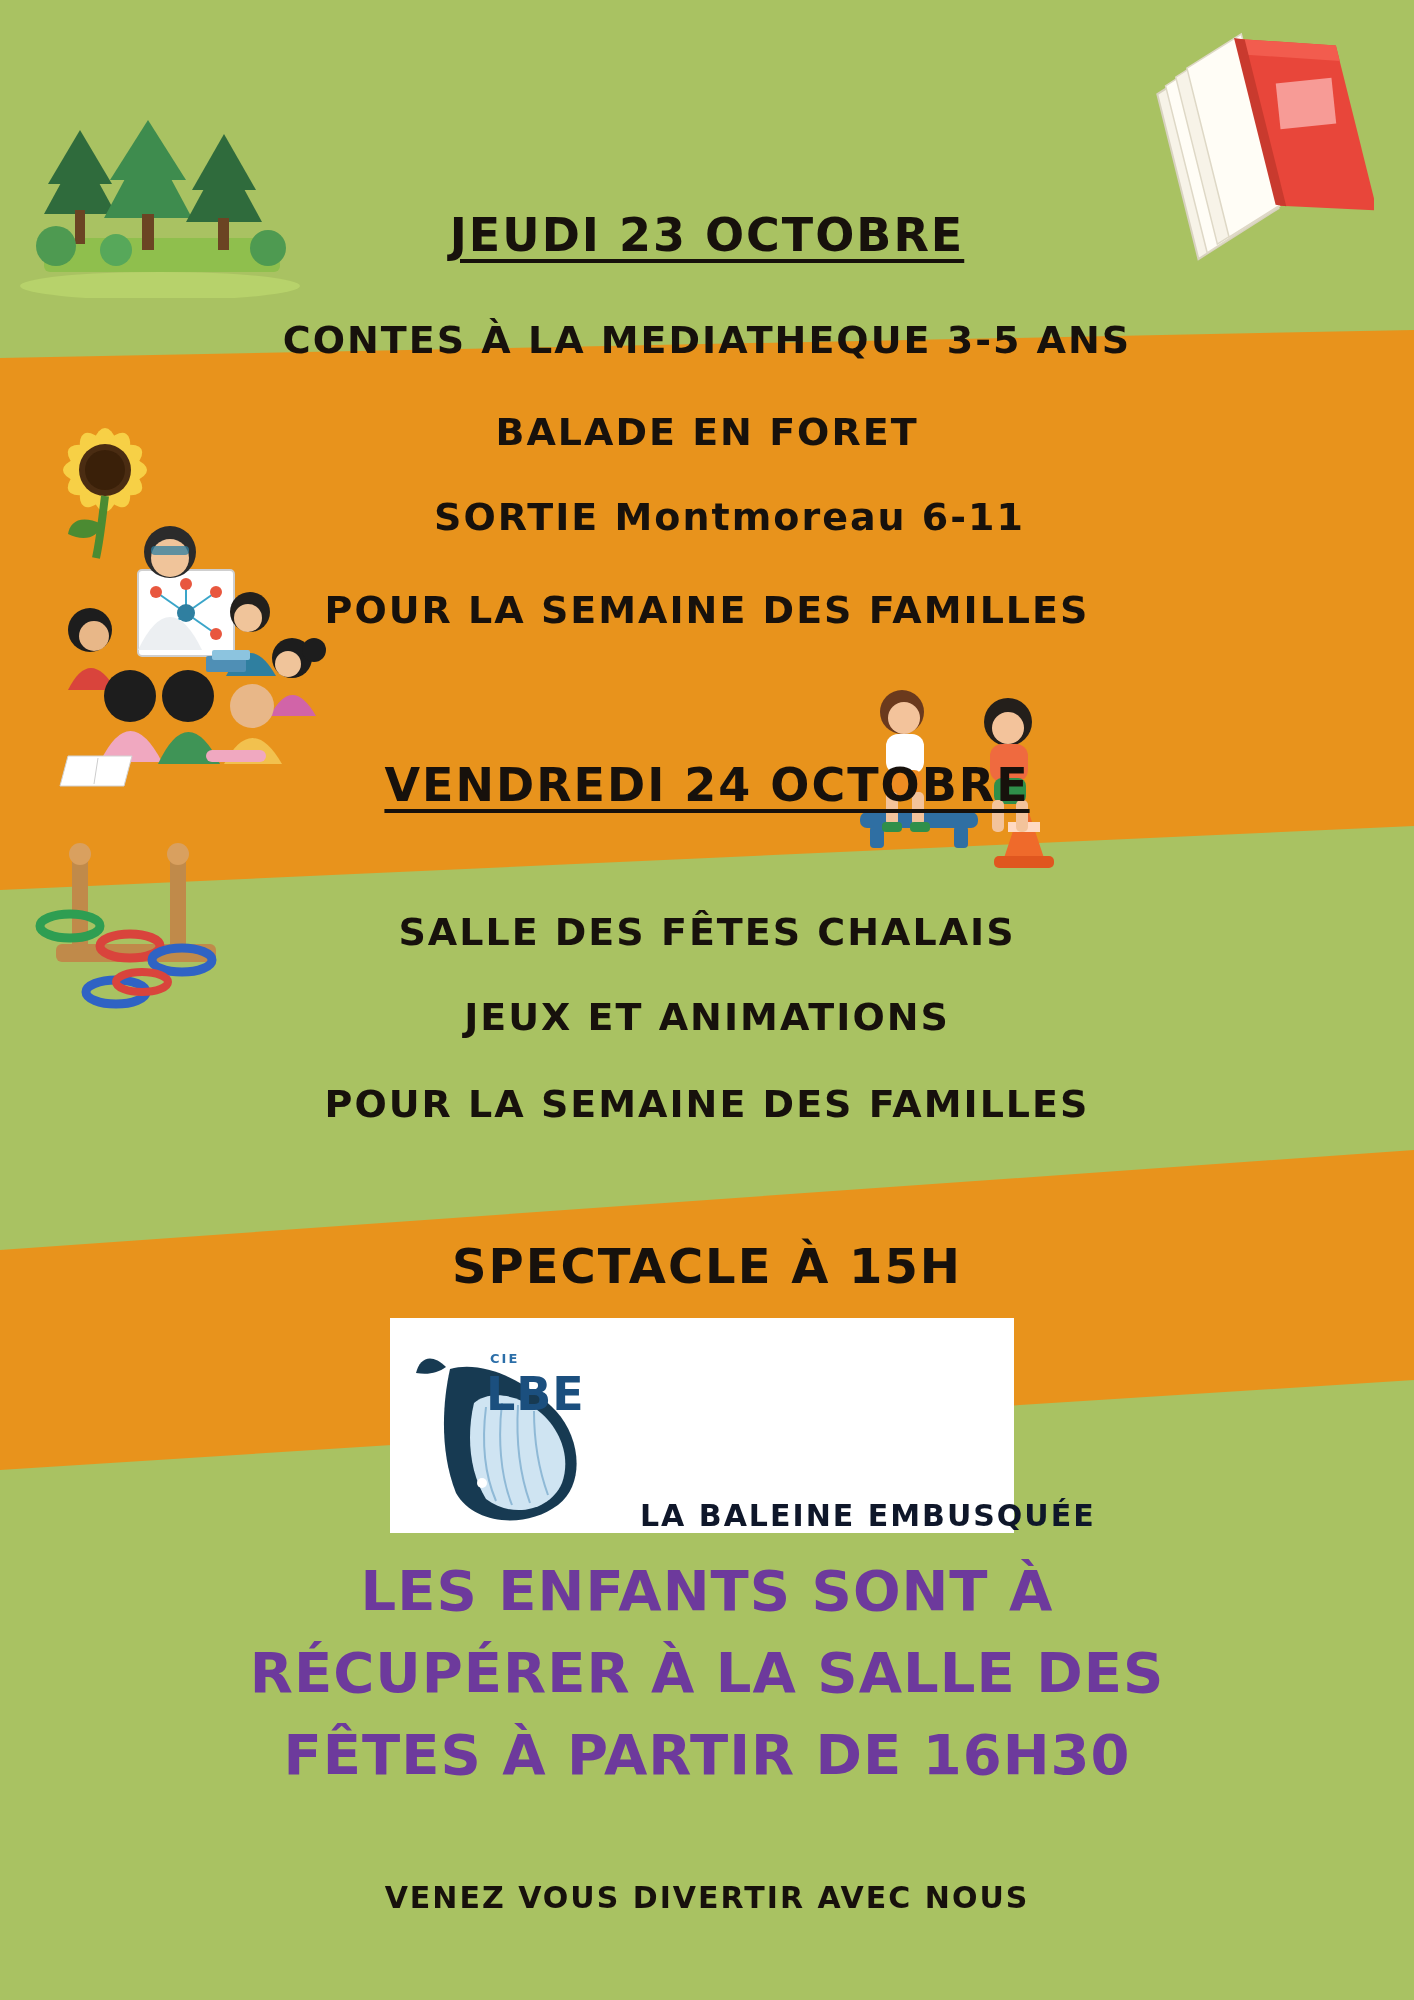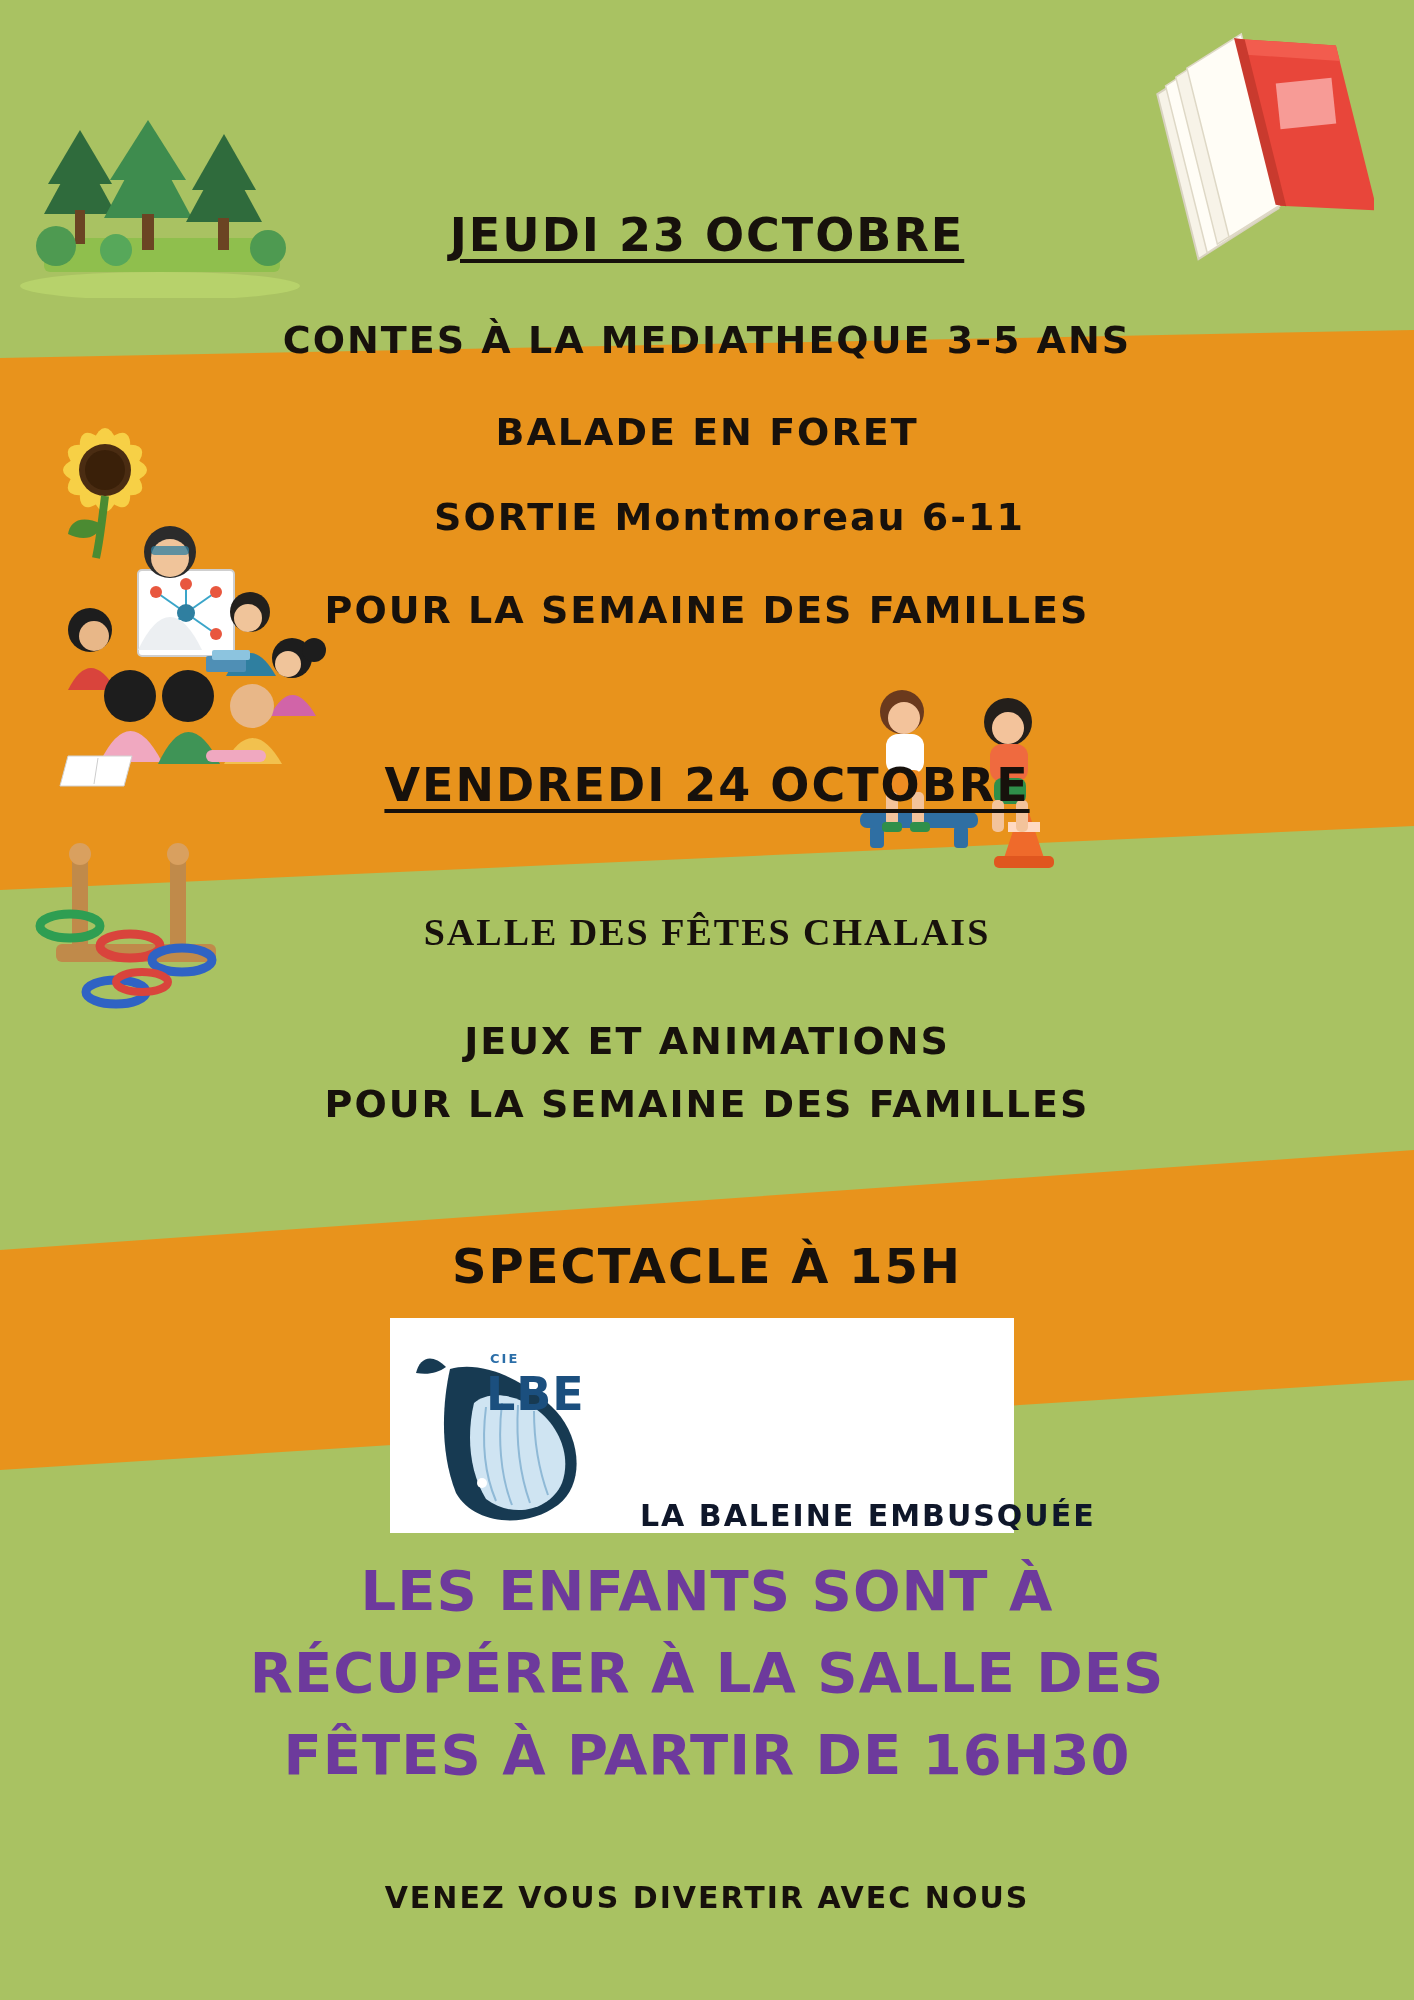--- a/index.html
+++ b/index.html
@@ -100,22 +100,22 @@
     letter-spacing: 2px;
   }
 
   .t-day1      { left: 0; right: 0; top: 208px; }
   .t-day1-l1   { left: 0; right: 0; top: 318px; }
   .t-day1-l2   { left: 0; right: 0; top: 410px; }
   .t-day1-l3   { left: 0; right: 0; top: 495px; padding-left: 45px; }
   .t-day1-l4   { left: 0; right: 0; top: 588px; }
 
   .t-day2      { left: 0; right: 0; top: 758px; }
-  .t-day2-l1   { left: 0; right: 0; top: 910px; font-family: Liberation Serif, serif; }
-  .t-day2-l2   { left: 0; right: 0; top: 995px; margin-top: 24px; }
+  .t-day2-l1   { left: 0; right: 0; top: 910px; }
+  .t-day2-l2   { left: 0; right: 0; top: 995px; }
   .t-day2-l3   { left: 0; right: 0; top: 1082px; }
 
   .t-show      { left: 0; right: 0; top: 1238px; }
 
   .t-purple-1  { left: 0; right: 0; top: 1558px; }
   .t-purple-2  { left: 0; right: 0; top: 1640px; }
   .t-purple-3  { left: 0; right: 0; top: 1722px; }
 
   .t-footer    { left: 0; right: 0; top: 1880px; }
 

